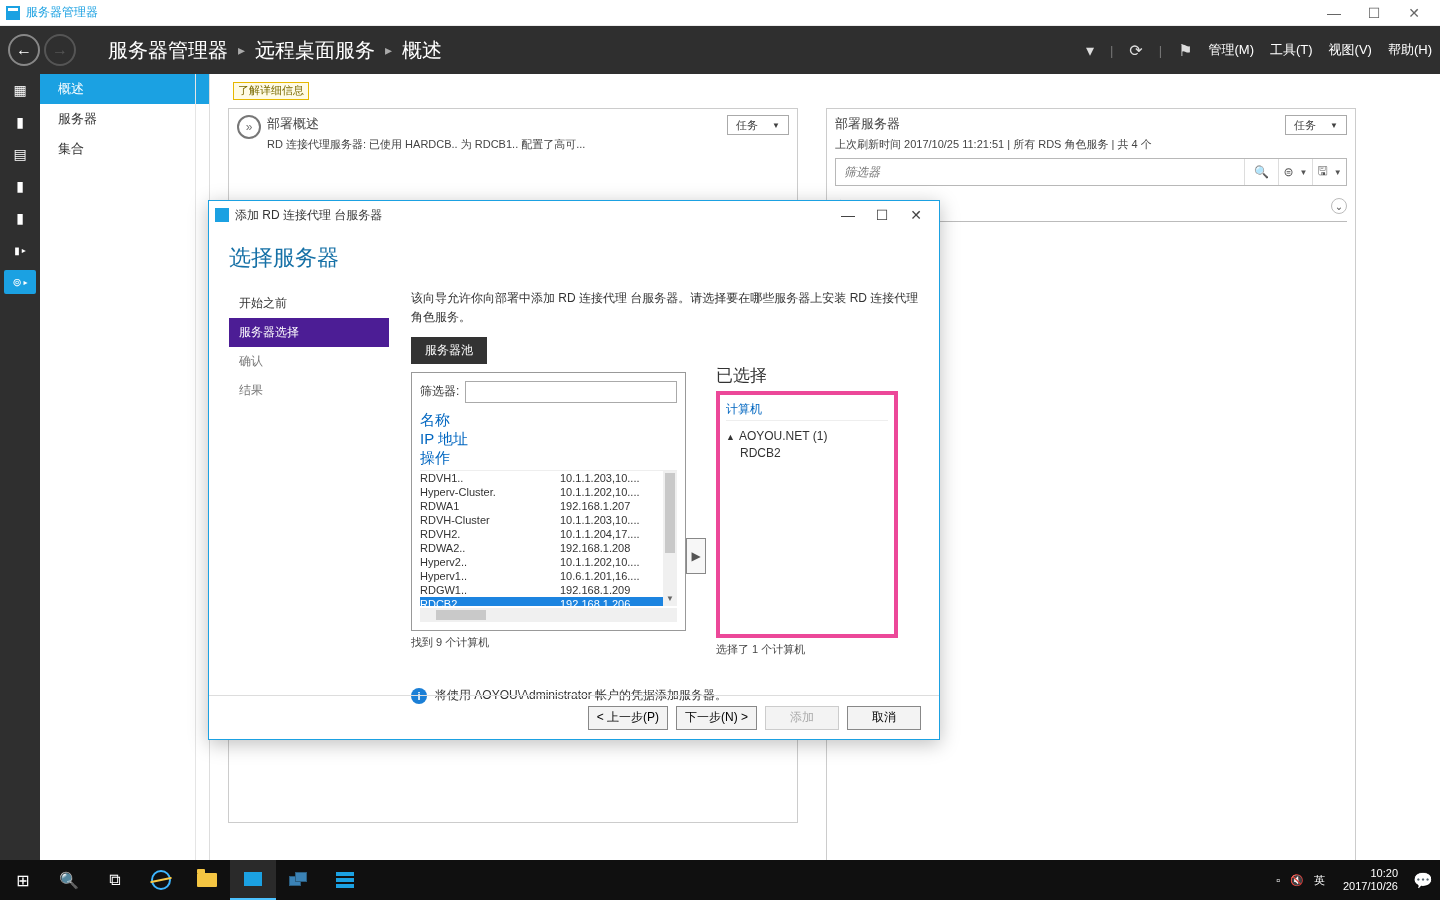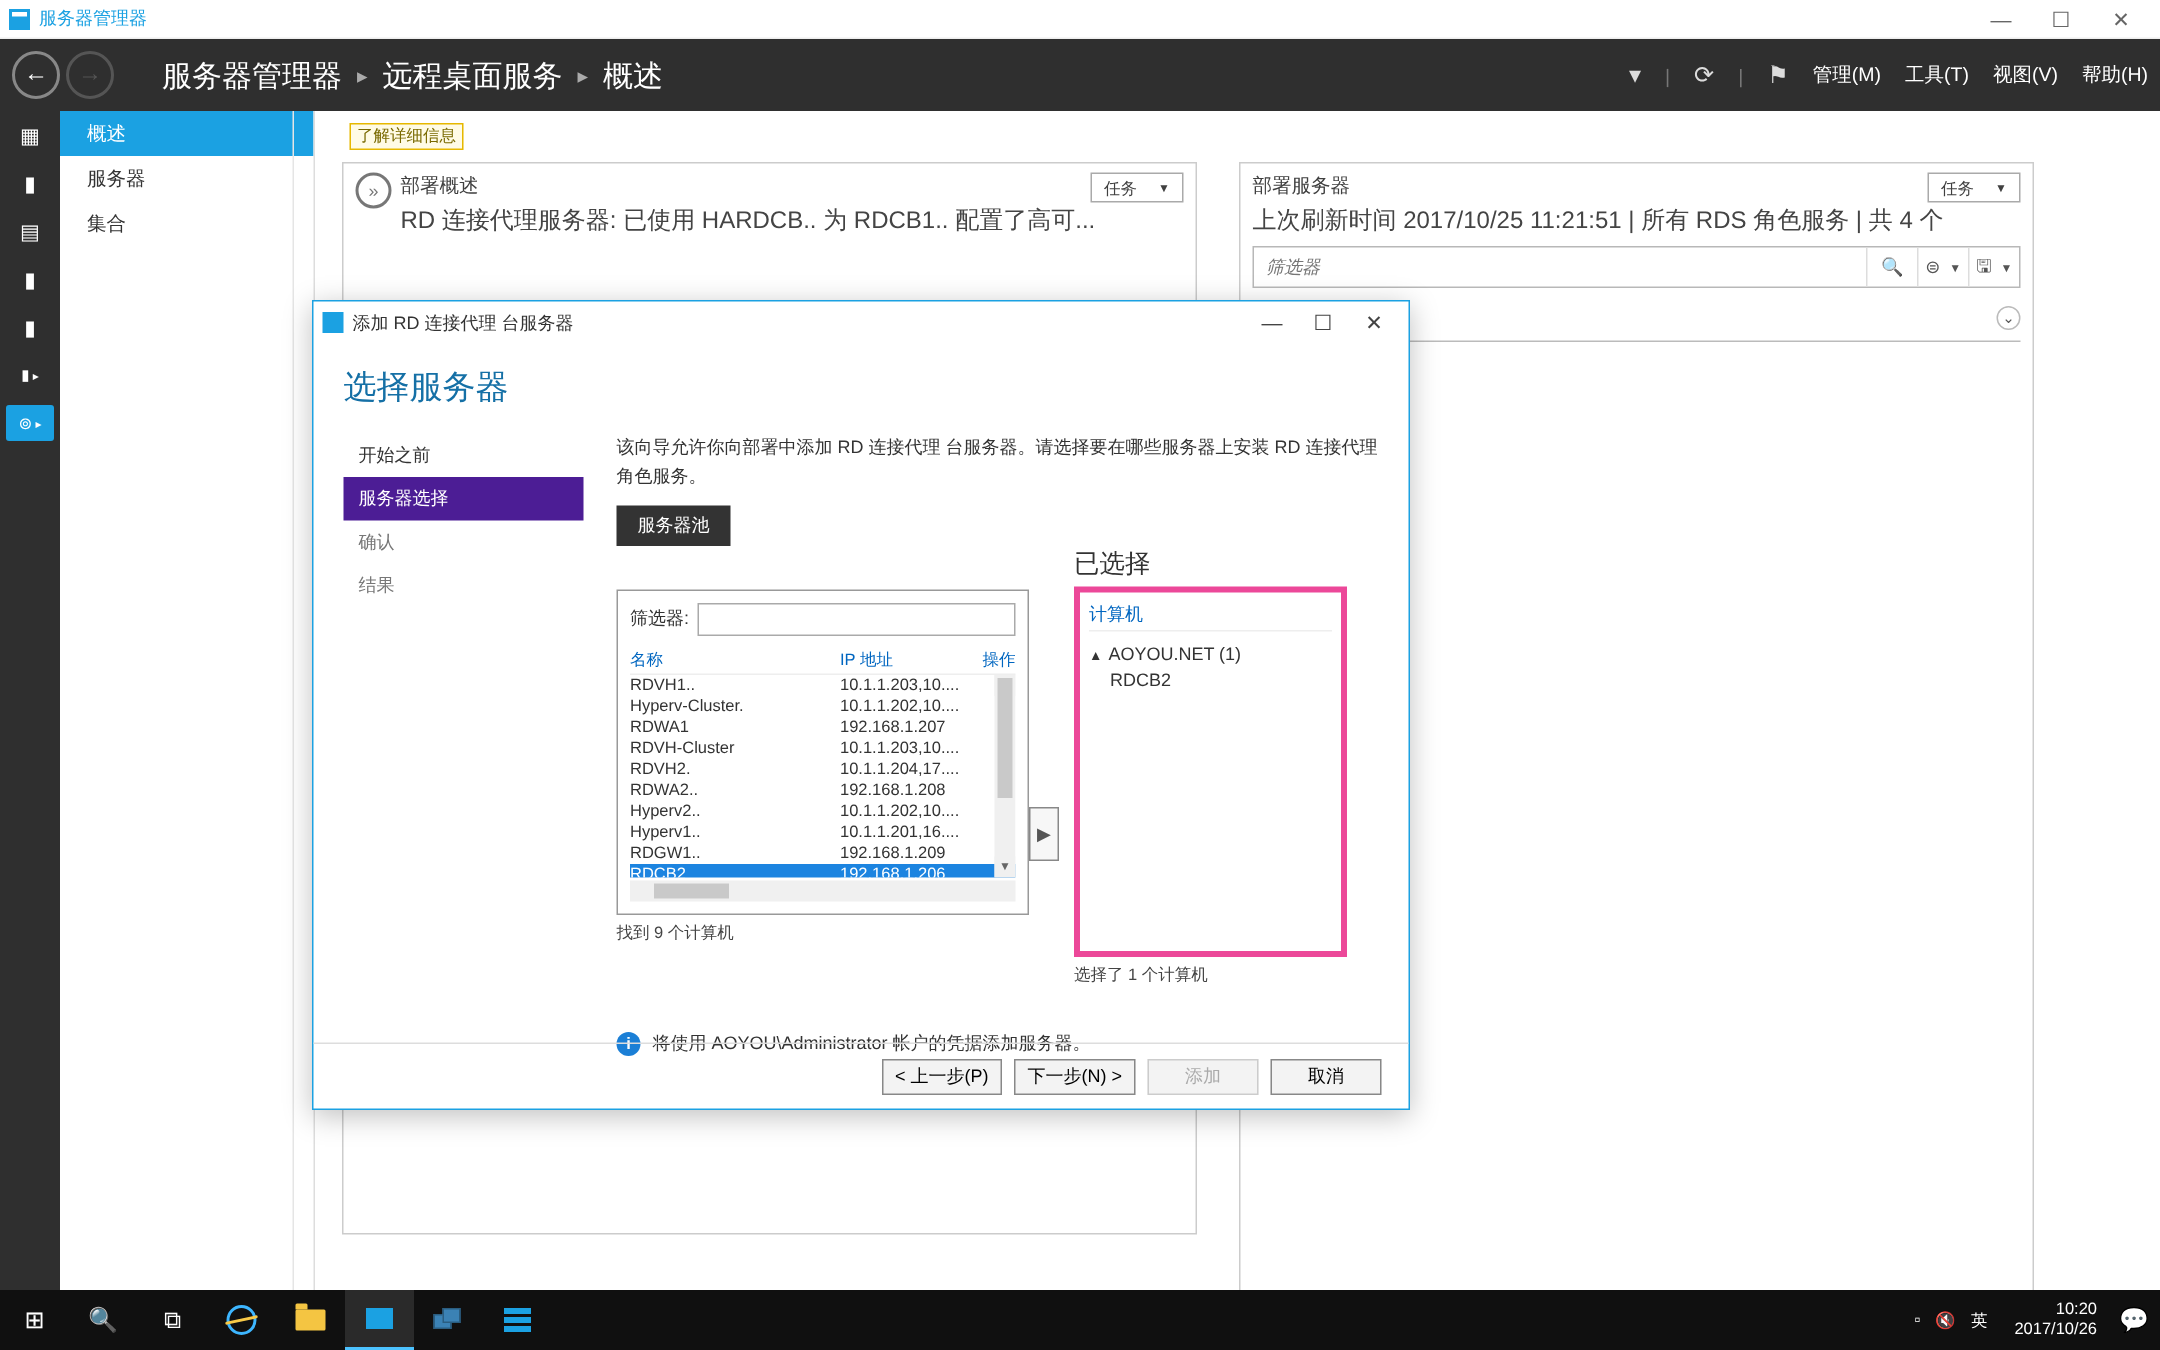--- a/index.html
+++ b/index.html
@@ -35,21 +35,21 @@
 .leftnav-scroll{position:absolute;right:0;top:0;width:14px;bottom:0;border-left:1px solid #e5e5e5;}
 
 
 .main { position:absolute; left:210px; right:0; top:74px; bottom:40px; background:#fff; padding:8px 18px; overflow:hidden;}
 .info-bar{height:18px;border:1px solid #e6b800;background:#fffbe5;font-size:11px;color:#7a6a00;padding:0 4px;display:inline-block;margin-left:5px;margin-bottom:8px;}
 .panel{border:1px solid #ccc;padding:6px 8px 18px 8px;display:inline-block;vertical-align:top;}
 .panel.left{width:570px;height:715px;margin-right:10px;}
 .panel.right{width:530px;height:880px;}
 .panel-title{font-size:13px;color:#404040;margin-bottom:4px;}
 .panel-title .tk-dd{float:right;border:1px solid #aaa;padding:0 8px;height:20px;font-size:11px;display:flex;align-items:center;gap:14px;}
-.panel-sub{font-size:16px;color:#444;}
+.panel-sub{font-size:11px;color:#444;}
 .panel-head-row{display:flex;align-items:flex-start;}
 .panel-head-row .circ{width:24px;height:24px;border:2px solid #777;border-radius:50%;display:flex;align-items:center;justify-content:center;font-size:12px;color:#777;margin-right:6px;flex-shrink:0;}
 .filter-row{display:flex;align-items:center;border:1px solid #b8b8b8;height:28px;margin:6px 0;}
 .filter-row input{flex:1;border:none;padding:0 8px;font-style:italic;color:#888;font-size:12px;}
 .filter-row .btn{width:34px;height:100%;display:flex;align-items:center;justify-content:center;border-left:1px solid #ddd;font-size:12px;color:#555;}
 .filter-row .btn .dd{font-size:8px;margin-left:6px;}
 .roles-bar{border-bottom:1px solid #bbb;padding:6px 0;color:#0066c0;font-size:12px;display:flex;justify-content:space-between;}
 .roles-bar .exp{border:1px solid #bbb;border-radius:50%;width:16px;height:16px;font-size:10px;display:flex;align-items:center;justify-content:center;color:#555;}
 .role-item{padding:6px 0;font-size:12px;color:#333;}
 
@@ -65,21 +65,21 @@
 .wizard-steps .step{padding:6px 10px;color:#777;}
 .wizard-steps .step.done{color:#333;}
 .wizard-steps .step.cur{background:#4c1d95;color:#fff;}
 .wizard-content{flex:1;font-size:12px;color:#333;padding-left:22px;}
 .wizard-content .desc{line-height:1.6;margin-bottom:10px;}
 .pool-tabs{display:flex;}
 .pool-tabs .tab{background:#333;color:#fff;padding:5px 14px;font-size:12px;}
 .pool-box{border:1px solid #999;padding:8px;width:275px;display:inline-block;vertical-align:top;}
 .pool-filter{display:flex;align-items:center;gap:6px;margin-bottom:6px;}
 .pool-filter input{border:1px solid #aaa;height:22px;flex:1;padding:0 4px;}
-.pool-headers{display:flex;color:#0066c0;font-size:11px;border-bottom:1px solid #eee;padding:2px 0;}
+.pool-headers{display:flex;color:#0066c0;font-size:15px;border-bottom:1px solid #eee;padding:2px 0;flex-direction:column;}
 .pool-headers .h1{width:140px;}
 .pool-headers .h2{width:95px;}
 .pool-headers .h3{flex:1;}
 .pool-list{height:135px;overflow:hidden;border:none;position:relative;}
 .pool-scroll{position:absolute;right:0;top:0;width:14px;bottom:0;background:#f0f0f0;}
 .pool-scroll .thumb{position:absolute;left:2px;right:2px;top:2px;height:80px;background:#c9c9c9;}
 .pool-scroll .arr{position:absolute;left:0;right:0;height:14px;display:flex;align-items:center;justify-content:center;font-size:8px;color:#666;background:#f0f0f0;}
 .pool-row{display:flex;font-size:11px;padding:1px 0;color:#333;}
 .pool-row.sel{background:#1c84e0;color:#fff;}
 .pool-row .c1{width:140px;white-space:nowrap;overflow:hidden;}
@@ -274,21 +274,21 @@
                 <div class="pool-row">
                   <div class="c1">RDWA2..</div>
                   <div class="c2">192.168.1.208</div>
                 </div>
                 <div class="pool-row">
                   <div class="c1">Hyperv2..</div>
                   <div class="c2">10.1.1.202,10....</div>
                 </div>
                 <div class="pool-row">
                   <div class="c1">Hyperv1..</div>
-                  <div class="c2">10.1.1.201,16....</div>
+                  <div class="c2">10.6.1.201,16....</div>
                 </div>
                 <div class="pool-row">
                   <div class="c1">RDGW1..</div>
                   <div class="c2">192.168.1.209</div>
                 </div>
                 <div class="pool-row sel">
                   <div class="c1">RDCB2</div>
                   <div class="c2">192.168.1.206</div>
                 </div>
                 <div class="pool-scroll">

